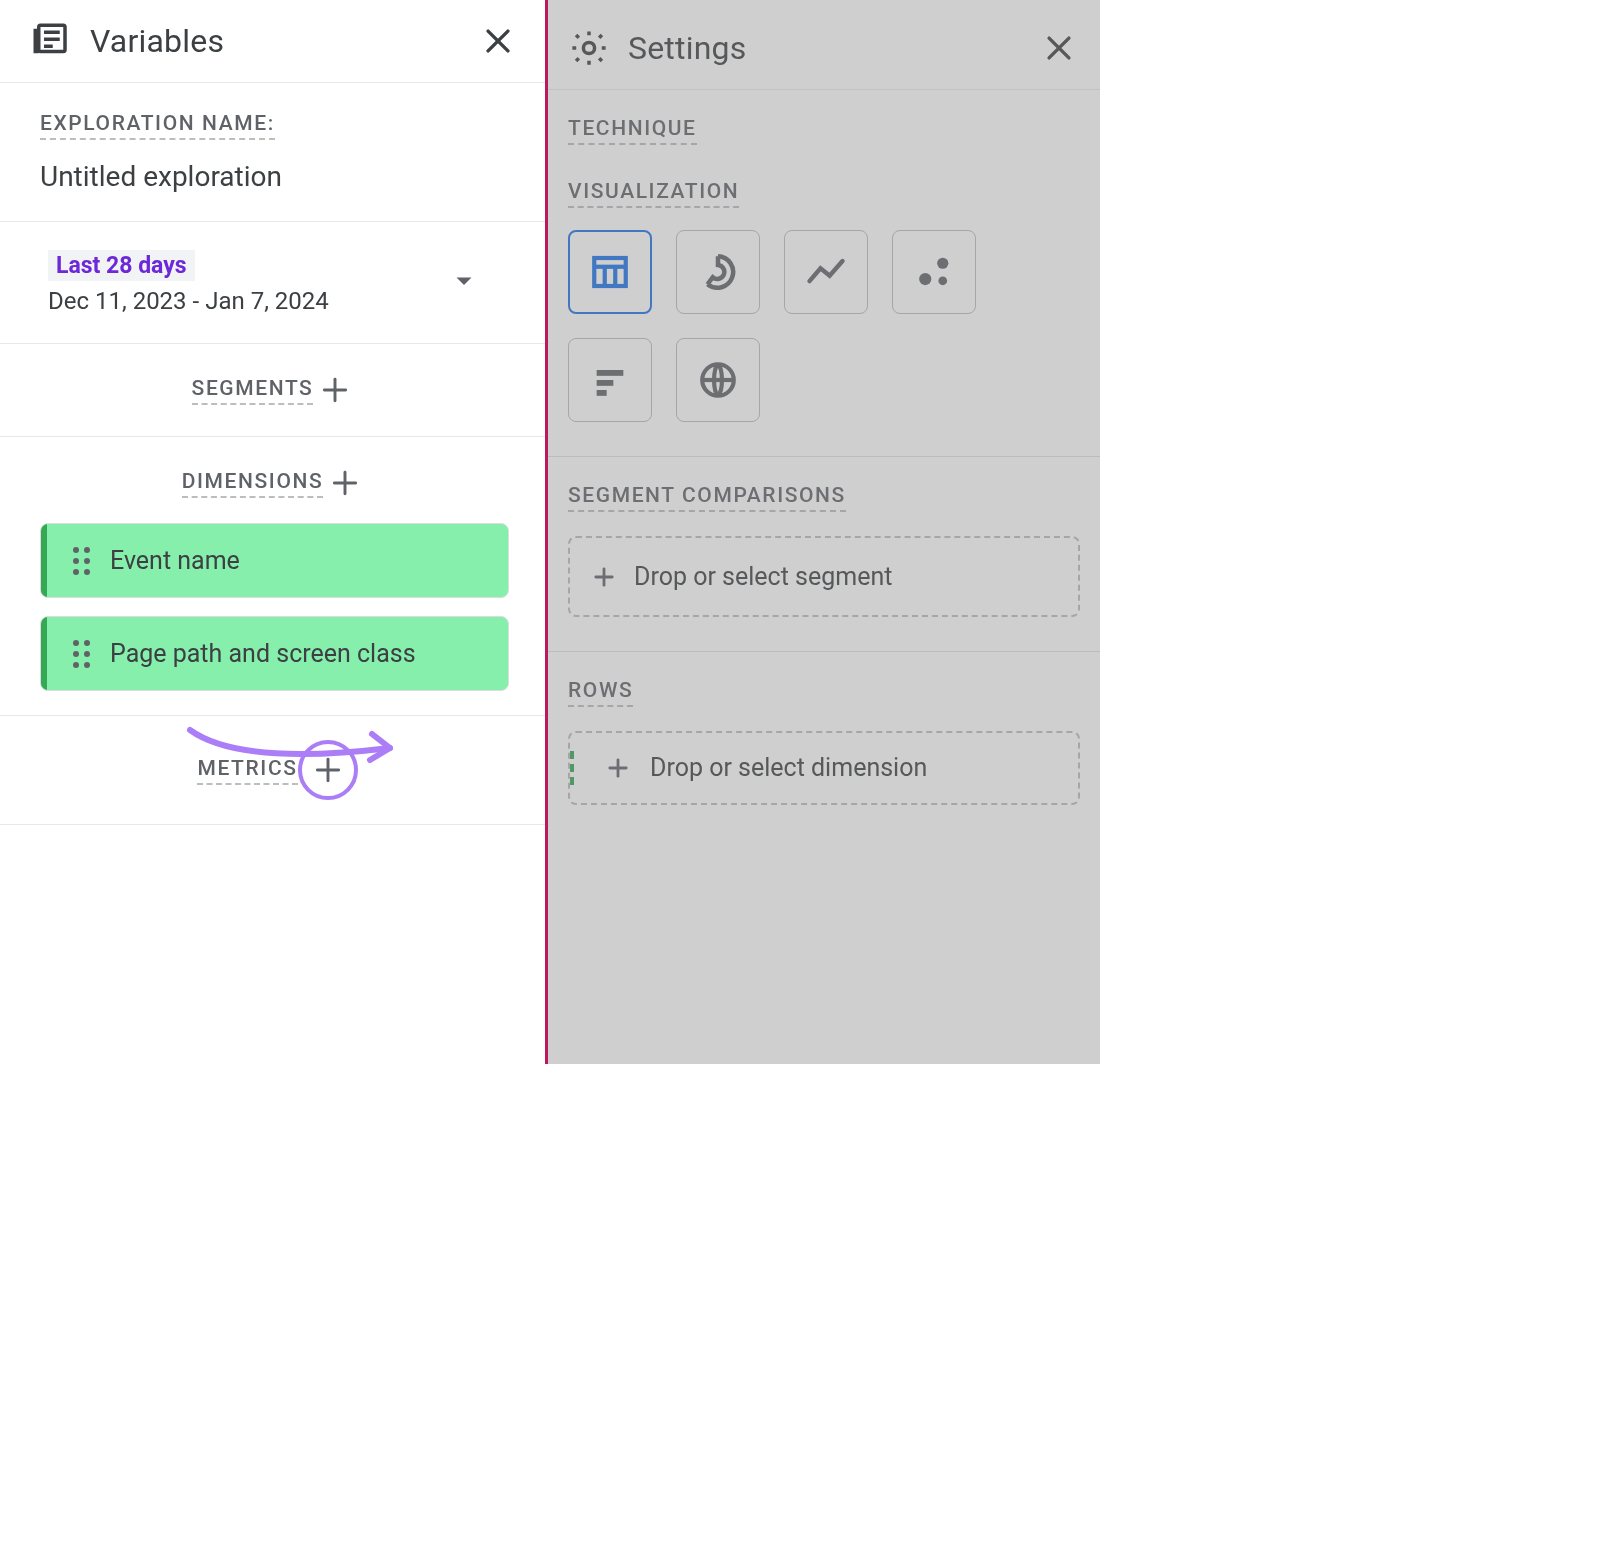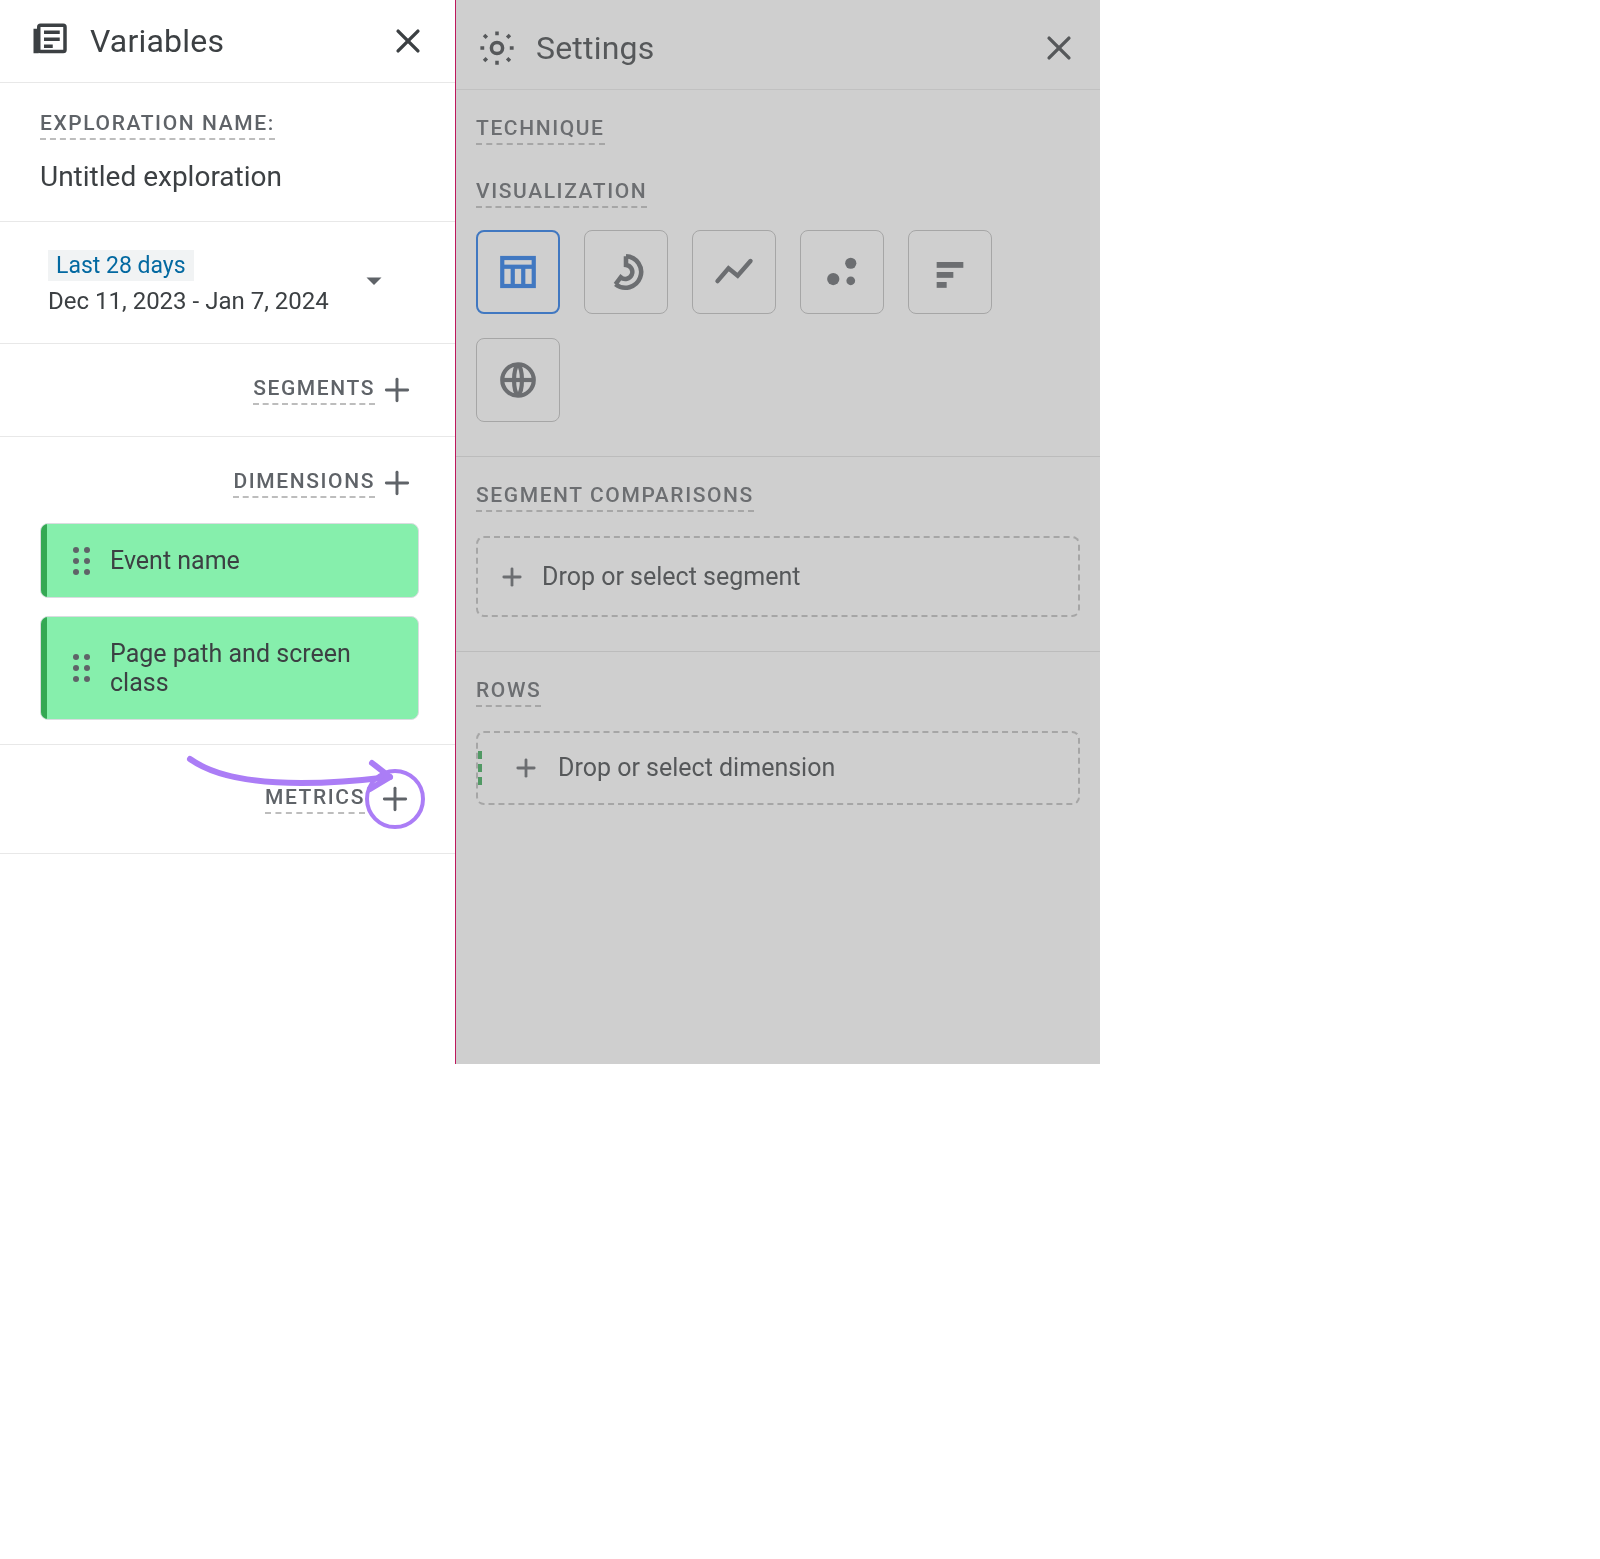--- a/index.html
+++ b/index.html
@@ -9,23 +9,23 @@
     width: 1100px;
     height: 1064px;
     overflow: hidden;
     display: flex;
   }
   .panel {
     height: 100%;
     overflow: hidden;
   }
   .variables-panel {
-    width: 456px;
-    background: #fff;
-    border-right: 1px solid #be185d;
+    width: 548px;
+    background: #fff;
+    border-right: 3px solid #be185d;
     position: relative;
   }
   .settings-panel {
     flex: 1;
     background: #fff;
     position: relative;
   }
   .overlay {
     position: absolute;
     inset: 0;
@@ -80,41 +80,42 @@
   .date-section {
     padding: 28px 36px 28px 48px;
     border-bottom: 1px solid #e8e8e8;
     display: flex;
     align-items: center;
   }
   .date-block { flex: 1; }
   .date-preset {
     display: inline-block;
     background: #f1f3f4;
-    color: #0369a1;
+    color: #6d28d9;
     font-size: 23px;
     padding: 2px 8px;
     margin-bottom: 6px;
+    font-weight: bold;
   }
   .date-range {
     font-size: 24px;
     color: #3c4043;
   }
   .dropdown-caret {
     margin-right: 36px;
   }
 
   .list-section {
     padding: 24px 36px 24px 40px;
     border-bottom: 1px solid #e8e8e8;
   }
   .list-header {
     display: flex;
     align-items: center;
-    justify-content: flex-end;
+    justify-content: center;
     margin-bottom: 0;
   }
   .plus-btn {
     cursor: pointer;
     padding: 6px;
     color: #5f6368;
   }
   .plus-btn svg { display: block; }
   .highlight-ring {
     border: 4px solid #ab7df6;

